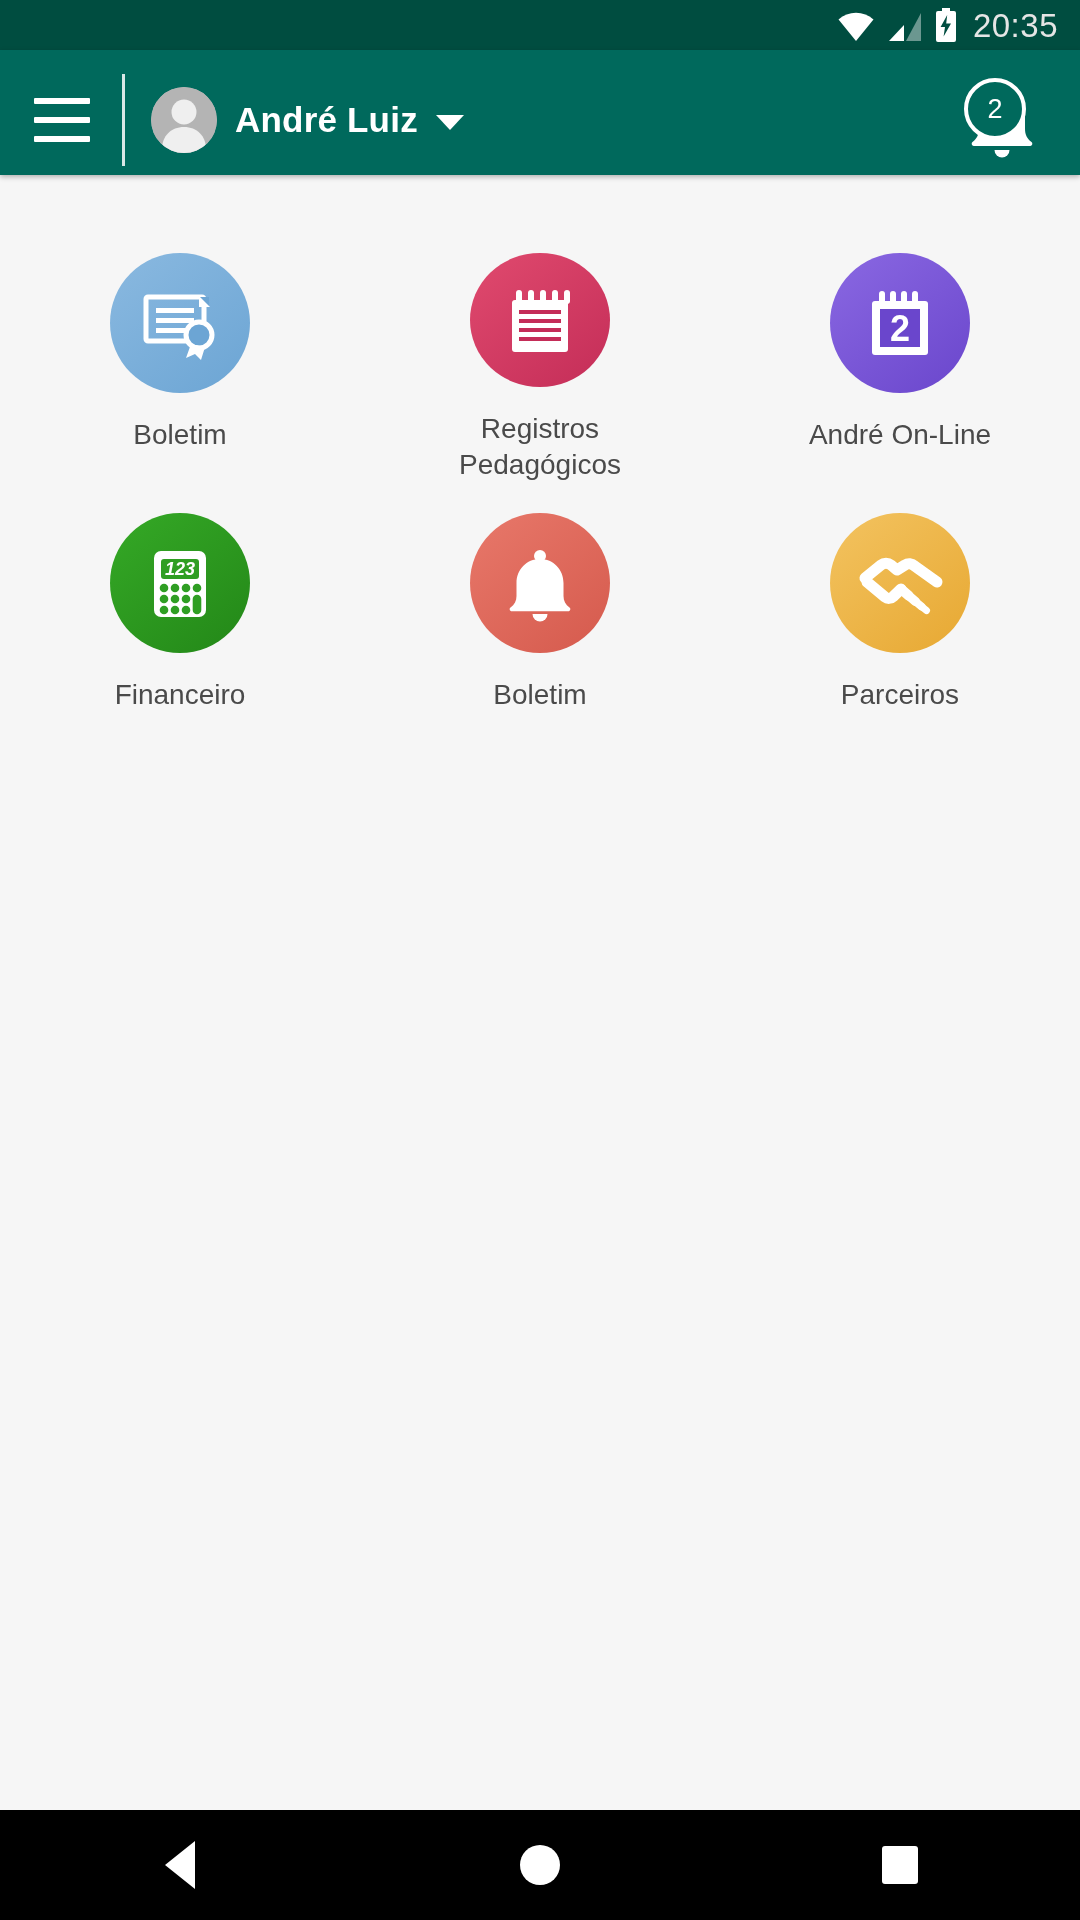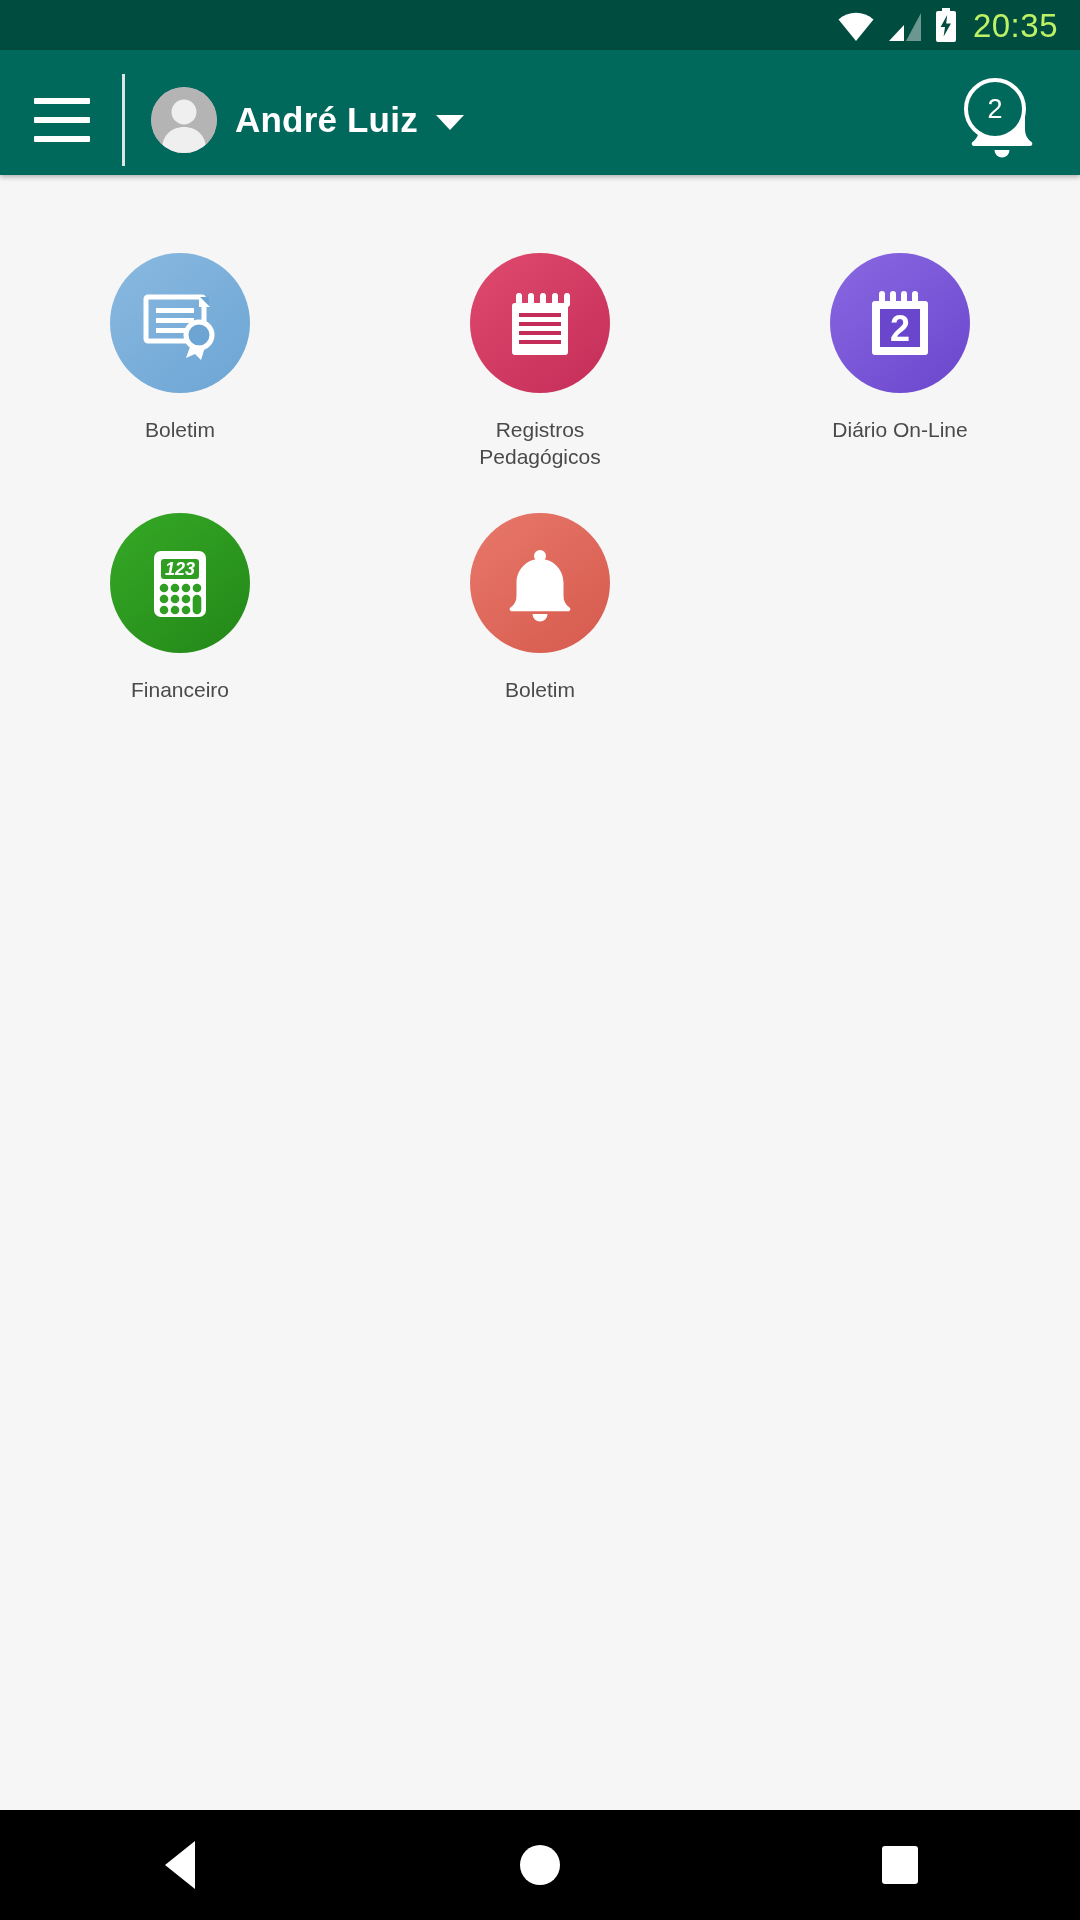--- a/index.html
+++ b/index.html
@@ -14,21 +14,21 @@
   
   .status-bar{
     height:50px; width:100%;
     background:#004d40;
     display:flex; align-items:center; justify-content:flex-end;
     padding-right:22px; gap:12px;
   }
   .status-icons{ display:flex; align-items:flex-end; gap:13px; }
   .sb-ico{ display:block; }
   .status-time{
-    color:#bef264; font-size:33px; font-weight:400;
+    color:#e5e5e5; font-size:33px; font-weight:400;
     letter-spacing:.5px; line-height:1; margin-left:4px;
     font-family:"Liberation Sans", sans-serif;
   }
 
   
   .app-bar{
     height:125px; width:100%;
     background:#00695c;
     display:flex; align-items:center;
     padding:15px 26px 0 34px;
@@ -95,21 +95,21 @@
     cursor:pointer;
     height:260px;
   }
   .tile-circle{
     width:140px; height:140px; border-radius:50%;
     display:flex; align-items:center; justify-content:center;
     position:relative;
   }
   .tile-label{
     margin-top:24px;
-    font-size:21px; color:#4a4a4a; text-align:center;
+    font-size:28px; color:#4a4a4a; text-align:center;
     line-height:1.28; max-width:290px;
     font-family:"Liberation Sans", sans-serif;
   }
 
   
   .nav-bar{
     position:absolute; bottom:0; left:0; width:100%; height:110px;
     background:#000000;
     display:flex; align-items:center; justify-content:space-around;
   }
@@ -226,21 +226,21 @@
         <svg width="86" height="86" viewBox="0 0 86 86">
           <rect x="22" y="11" width="6" height="14" rx="3" fill="#fff"></rect>
           <rect x="33" y="11" width="6" height="14" rx="3" fill="#fff"></rect>
           <rect x="44" y="11" width="6" height="14" rx="3" fill="#fff"></rect>
           <rect x="55" y="11" width="6" height="14" rx="3" fill="#fff"></rect>
           <rect x="15" y="21" width="56" height="54" rx="3" fill="#fff"></rect>
           <rect x="23" y="29" width="40" height="38" fill="#6a46cc"></rect>
           <text x="43" y="61" font-family="'Liberation Sans',sans-serif" font-size="36" font-weight="bold" fill="#ffffff" text-anchor="middle">2</text>
         </svg>
       </div>
-      <div class="tile-label">Diário On-Line</div>
+      <div class="tile-label">André On-Line</div>
     </div>
 
     <div class="tile">
       <div class="tile-circle" style="background:linear-gradient(140deg,#35a926,#238718);font-style:italic;">
         <svg width="86" height="86" viewBox="0 0 86 86">
           <rect x="17" y="11" width="52" height="66" rx="7" fill="#fff"></rect>
           <rect x="24" y="19" width="38" height="20" rx="3" fill="#2f9e23"></rect>
           <text x="43" y="35" font-family="'Liberation Sans',sans-serif" font-size="18" font-weight="bold" fill="#ffffff" text-anchor="middle">123</text>
           <circle cx="27" cy="48" r="4.3" fill="#2f9e23"></circle>
           <circle cx="38" cy="48" r="4.3" fill="#2f9e23"></circle>
@@ -263,20 +263,33 @@
         <svg width="86" height="86" viewBox="0 0 86 86">
           <circle cx="43" cy="16" r="6" fill="#fff"></circle>
           <path d="M43 19 c-13.5 0 -23.5 10.5 -23.5 24 v13 c0 5 -2 8.5 -6 11.5 c-1.6 1.2 -0.7 3.8 1.3 3.8 h56.4 c2 0 2.9 -2.6 1.3 -3.8 c-4 -3 -6 -6.5 -6 -11.5 v-13 C66.5 29.5 56.5 19 43 19 Z" fill="#fff"></path>
           <path d="M35.5 74 a7.5 7.5 0 0 0 15 0 Z" fill="#fff"></path>
         </svg>
       </div>
       <div class="tile-label">Boletim</div>
     </div>
 
 
+    <div class="tile">
+      <div class="tile-circle" style="background:linear-gradient(140deg,#f3c360,#e7a832);">
+        <svg width="90" height="90" viewBox="0 0 90 90">
+          <path d="M10 40 L26 27 c3 -2.4 7 -2.4 10 0 l6 5 l8 -5 c3 -2 7 -1.6 9.6 1 L82 44" fill="none" stroke="#fff" stroke-width="11" stroke-linecap="round" stroke-linejoin="round"></path>
+          <path d="M12 44 L30 59 c2.5 2 6 1.8 8.3 -.5 L46 51" fill="none" stroke="#fff" stroke-width="11" stroke-linecap="round" stroke-linejoin="round"></path>
+          <path d="M46 51 l7.5 6.5" fill="none" stroke="#fff" stroke-width="10" stroke-linecap="round"></path>
+          <path d="M53.5 57.5 l7 6" fill="none" stroke="#fff" stroke-width="9" stroke-linecap="round"></path>
+          <path d="M60.5 63.5 l6 5" fill="none" stroke="#fff" stroke-width="8" stroke-linecap="round"></path>
+          <path d="M66.5 68.5 l5 4" fill="none" stroke="#fff" stroke-width="7" stroke-linecap="round"></path>
+        </svg>
+      </div>
+      <div class="tile-label">Parceiros</div>
+    </div>
 
 
   </div>
 </div>
 
 <div class="nav-bar">
   <div class="nav-btn">
     <div class="nav-back"></div>
   </div>
   <div class="nav-btn">

